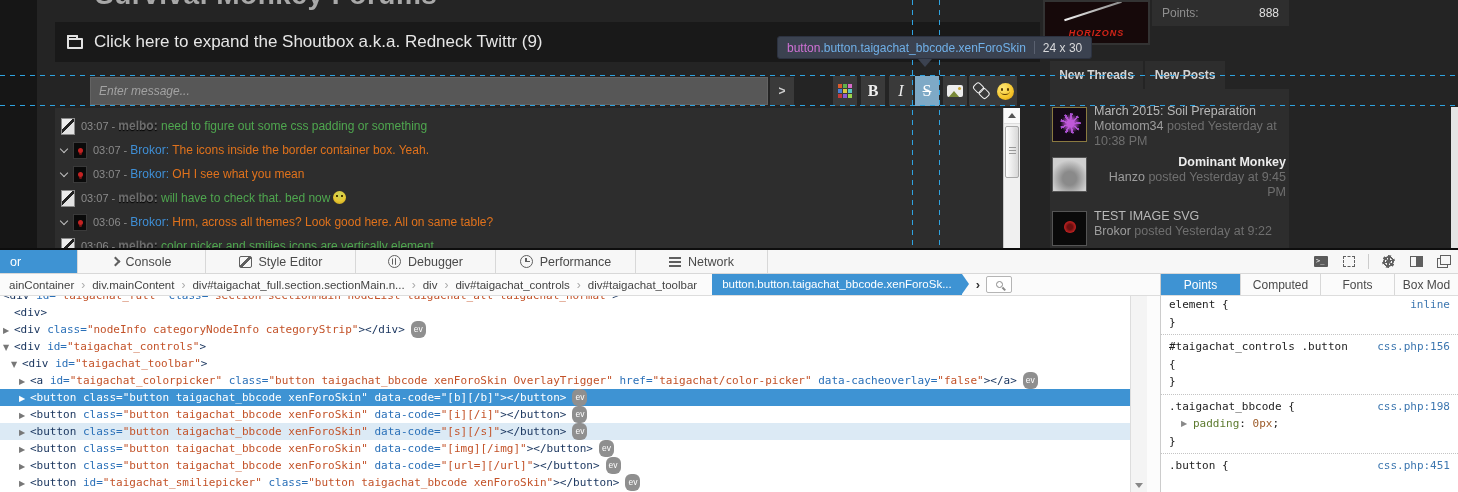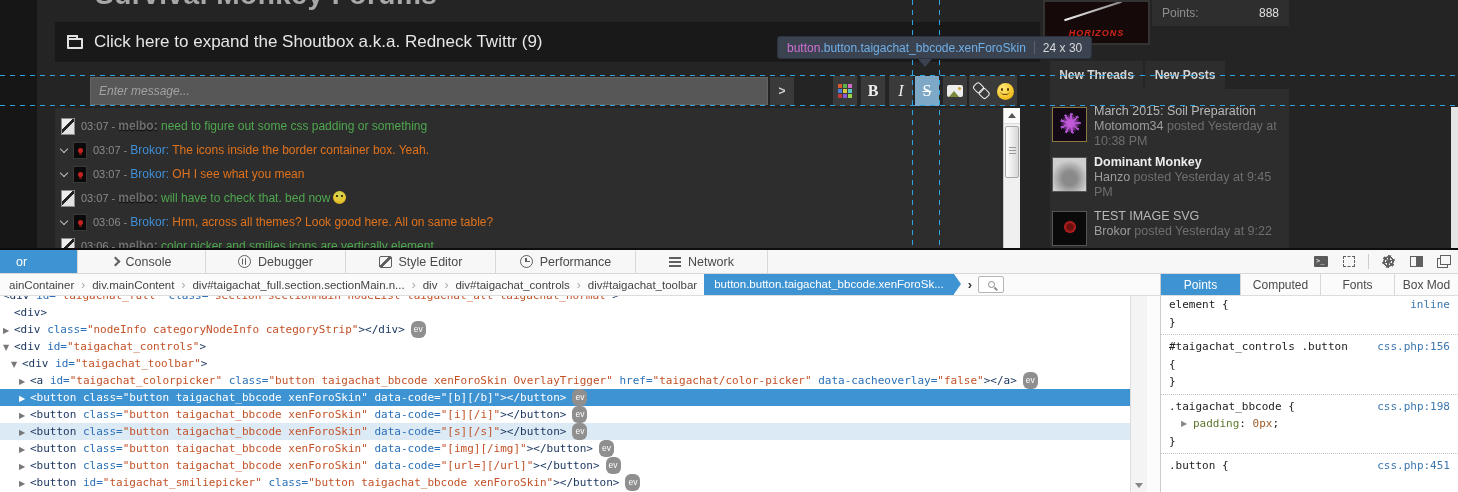--- a/index.html
+++ b/index.html
@@ -114,40 +114,40 @@
   .tav1::before { content:""; position:absolute; left:7px; top:5px; width:21px; height:21px; border-radius:50%;
                   background:radial-gradient(circle,#c058d8 0 24%,transparent 66%),
                   repeating-conic-gradient(#a84fd0 0 14deg, transparent 14deg 40deg); }
   .tav2 { top:157px; background:#cfcfcf radial-gradient(circle at 50% 62%, #8a8a8a 0 26%, #cfcfcf 70%); }
   .tav3 { top:211px; background:#0a0a0a; overflow:hidden; }
   .tav3::before { content:""; position:absolute; left:11px; top:9px; width:12px; height:12px; border-radius:50%;
                   background:radial-gradient(circle,#6a0f0f 0 30%, #c42222 70%); }
   .titem { position:absolute; left:1094px; width:192px; font-size:12.5px; line-height:15px; }
   .titem .title { color:#b9b9b9; } .titem.bold .title { color:#ececec; font-weight:bold; }
   .titem .author { color:#9d9d9d; } .titem .meta { color:#6f6f6f; }
-  .ti1 { top:104px; } .ti2 { top:155px; } .ti3 { top:209px; }
+  .ti1 { top:104px; } .ti2 { top:155px;text-align:right; } .ti3 { top:209px; }
 
   
   .tooltip { position:absolute; left:777px; top:36px; height:23px; z-index:50; background:#3b4250;
              border:1px solid #2c3240; border-radius:3px; display:flex; align-items:center;
              padding:0 9px; font-size:12px; white-space:nowrap; }
   .tooltip .tag { color:#cf71d4; } .tooltip .cls { color:#70b0e8; }
   .tooltip .divider { width:1px; height:13px; background:#5a6170; margin:0 8px; }
   .tooltip .dims { color:#d8d9db; }
   .tooltip::after { content:""; position:absolute; left:140px; top:22px; border-left:7px solid transparent;
                     border-right:7px solid transparent; border-top:8px solid #3b4250; }
 
   
   #devtools { position:absolute; left:0; top:248px; width:1458px; height:244px; background:#fcfcfc;
               border-top:2px solid #0d0d0d; }
   .dt-tabs { position:absolute; left:0; top:0; width:1458px; height:24px; display:flex;
              background:#f7f7f7; border-bottom:1px solid #d8d8d8; align-items:stretch; }
   .dt-tab { display:flex; align-items:center; justify-content:center; gap:7px;
             border-right:1px solid #d8d8d8; font-size:12.5px; color:#4a4a4a; flex:none; }
-  .dt-tab.sel { background:#3e93d3; color:#fff; justify-content:flex-start; padding-left:16px; }
+  .dt-tab.sel { background:#3e93d3; color:#fff; justify-content:flex-start; padding-left:10px; }
   .dt-spacer { flex:1; }
   .dt-iconbtn { width:28px; display:flex; align-items:center; justify-content:center; flex:none; }
   .dt-isep { width:1px; background:#ccc; margin:4px 5px; flex:none; }
   .ic-console { width:7px; height:7px; border-top:2px solid #5f5f5f; border-right:2px solid #5f5f5f;
                 transform:rotate(45deg); }
   .ic-debugger { width:13px; height:13px; border:1.6px solid #5f5f5f; border-radius:50%;
                  background:linear-gradient(90deg,transparent 0 2.5px,#5f5f5f 2.5px 4px,transparent 4px 5.5px,#5f5f5f 5.5px 7px,transparent 7px); background-clip:content-box; padding:2px; }
   .ic-style { width:13px; height:12px; border:1.6px solid #5f5f5f; border-radius:2px;
               background:linear-gradient(135deg,transparent 0 42%,#5f5f5f 42% 58%,transparent 58%); }
   .ic-perf { width:13px; height:13px; border:1.6px solid #5f5f5f; border-radius:50%; position:relative; }
@@ -166,21 +166,21 @@
   .ic-detach::before { content:""; position:absolute; left:0; bottom:0; width:9px; height:8px; border:1.6px solid #5f5f5f; }
   .ic-detach::after { content:""; position:absolute; right:0; top:0; width:9px; height:8px;
                       border:1.6px solid #5f5f5f; background:#f7f7f7; }
 
   .crumbs { position:absolute; left:0; top:24px; width:1160px; height:22px; background:#fbfbfb;
             border-bottom:1px solid #ddd; display:flex; align-items:center; font-size:11.5px;
             color:#444; padding-left:2px; overflow:hidden; }
   .crumb { padding:0 7px; white-space:nowrap; }
   .crumb-sep { color:#aaa; font-size:12px; }
   .crumb.sel { background:#3e93d3; color:#fff; height:21px; line-height:21px; padding:0 10px;
-               position:relative; margin-left:0; }
+               position:relative; margin-left:8px; }
   .crumb.sel::after { content:""; position:absolute; left:100%; top:0; border-top:10.5px solid transparent;
                       border-bottom:10.5px solid transparent; border-left:7px solid #3e93d3; }
   .expander { font-weight:bold; color:#333; margin:0 6px 0 14px; font-size:13px; }
   .searchbox { width:26px; height:17px; background:#fff; border:1px solid #b5b5b5; border-radius:2px;
                display:flex; align-items:center; justify-content:center; }
   .ic-search { width:7px; height:7px; border:1.5px solid #8a8a8a; border-radius:50%; position:relative; }
   .ic-search::after { content:""; position:absolute; left:5px; top:5.5px; width:4px; height:1.5px;
                       background:#8a8a8a; transform:rotate(45deg); }
 
   .ptabs { position:absolute; left:1160px; top:24px; width:298px; height:22px; background:#fbfbfb;
@@ -336,27 +336,27 @@
     </div>
   </div>
 
   <div id="devtools">
     <div class="dt-tabs">
       <div class="dt-tab sel" style="width:78px">or</div>
       <div class="dt-tab" style="width:128px">
           <span class="ic-console"></span>
           <span>Console</span>
         </div>
+      <div class="dt-tab" style="width:150px">
+          <span class="ic-style"></span>
+          <span>Style Editor</span>
+        </div>
       <div class="dt-tab" style="width:140px">
           <span class="ic-debugger"></span>
           <span>Debugger</span>
-        </div>
-      <div class="dt-tab" style="width:150px">
-          <span class="ic-style"></span>
-          <span>Style Editor</span>
         </div>
       <div class="dt-tab" style="width:140px">
           <span class="ic-perf"></span>
           <span>Performance</span>
         </div>
       <div class="dt-tab" style="width:132px">
           <span class="ic-net"></span>
           <span>Network</span>
         </div>
       <div class="dt-spacer"></div>

